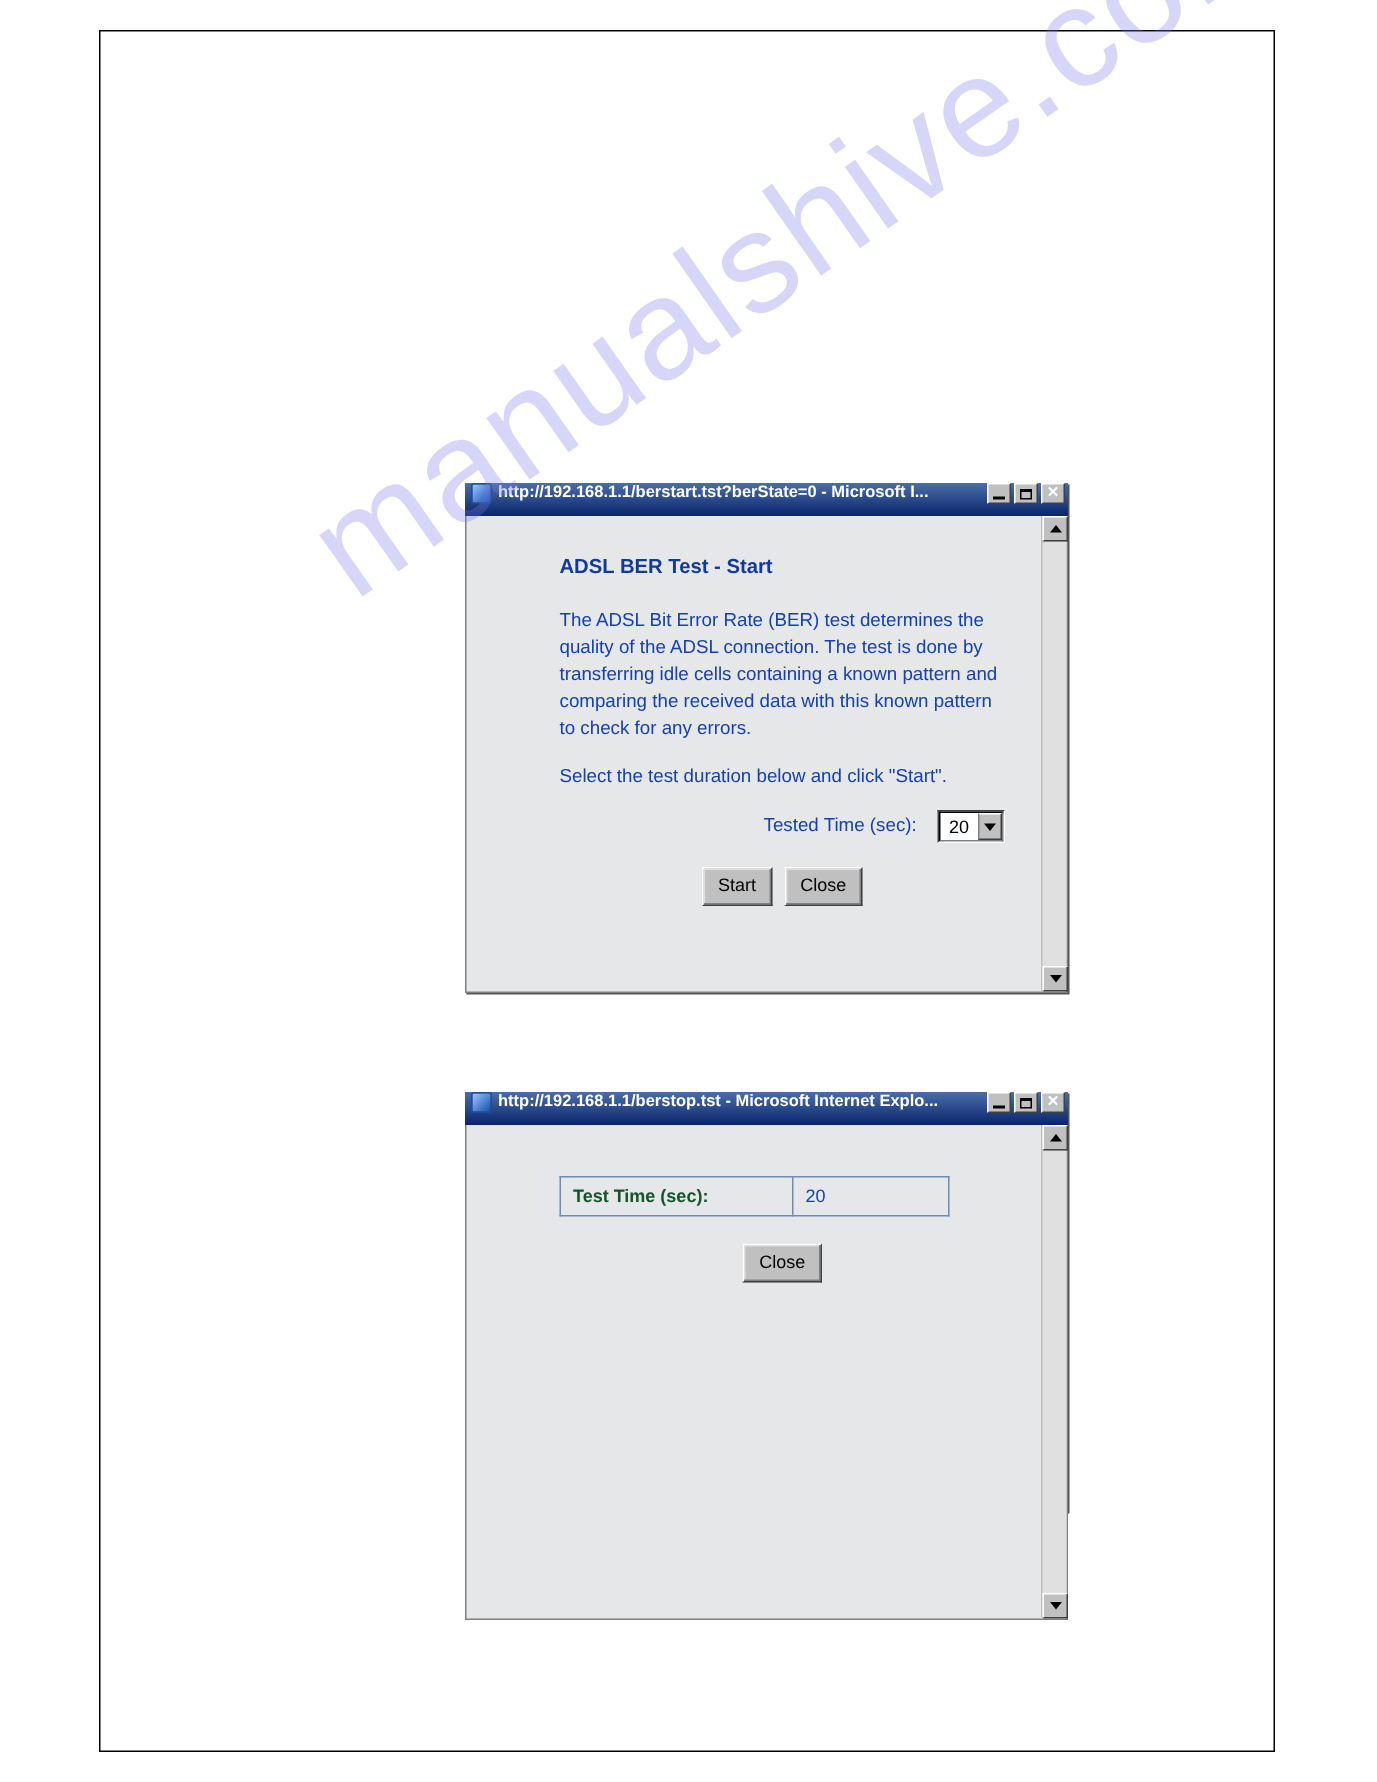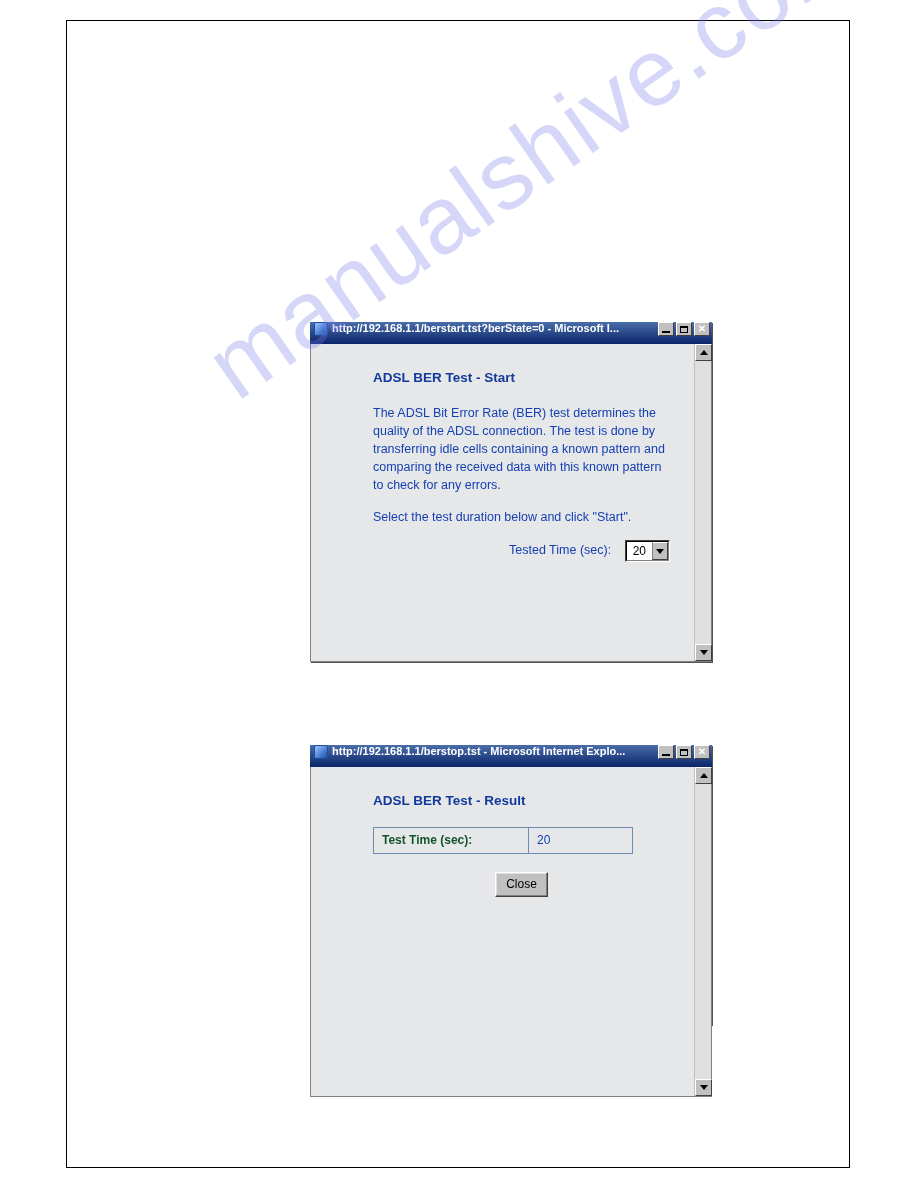--- a/index.html
+++ b/index.html
@@ -14,21 +14,21 @@
   .watermark {
     position: absolute; top: 310px; left: 120px; font-size: 95px;
     color: rgba(120,120,235,0.30); transform: rotate(-35deg); transform-origin: left top;
     font-family: Arial, sans-serif; letter-spacing: 2px; pointer-events: none; z-index: 50;
     white-space: nowrap;
   }
   .win {
     position: absolute; box-shadow: 1px 1px 0 #555;
   }
   .win1 { top: 301px; left: 243px; width: 402px; height: 340px; }
-  .win2 { top: 724px; left: 243px; width: 402px; height: 280px; }
+  .win2 { top: 707px; left: 243px; width: 402px; height: 280px; }
   .titlebar {
     height: 22px; width: 100%;
     background: linear-gradient(to bottom, #4a6ea9 0%, #0a246a 100%);
     display: flex; align-items: flex-start; color: #fff; font-size: 11px; font-weight: bold;
     padding: 0 2px 0 4px;
   }
   .titlebar .ie-icon {
     width: 14px; height: 14px; margin-right: 4px; flex: 0 0 auto;
     background: linear-gradient(135deg, #9ec7ff 0%, #4a7ed1 60%, #1b4e9b 100%);
     border: 1px solid #1b4e9b; border-radius: 2px;
@@ -143,20 +143,24 @@
             <span>Tested Time (sec):</span>
             <span class="select">
               <span class="select-inner">
                 <span class="select-val">20</span>
                 <span class="select-btn">
                     <span class="tri-dn"></span>
                   </span>
               </span>
             </span>
           </div>
+          <div class="btn-row">
+            <span class="btn98">Start</span>
+            <span class="btn98">Close</span>
+          </div>
         </div>
       </div>
     </div>
 
     <div class="win win2">
       <div class="titlebar">
         <span class="ie-icon"></span>
         <span class="title-text">http://192.168.1.1/berstop.tst - Microsoft Internet Explo...</span>
         <span class="win-btns">
           <span class="win-btn">
@@ -173,21 +177,20 @@
       <div class="client client2">
         <div class="scroll-gutter">
           <div class="scroll-btn top">
               <span class="tri-up"></span>
             </div>
           <div class="scroll-btn bot">
               <span class="tri-dn"></span>
             </div>
         </div>
         <div class="content">
-          <h3>ADSL BER Test - Result</h3>
           <table class="result">
             <tbody>
                 <tr>
               <td class="k">Test Time (sec):</td>
               <td>20</td>
             </tr>
           </tbody>
             </table>
           <div class="btn-row">
             <span class="btn98">Close</span>

